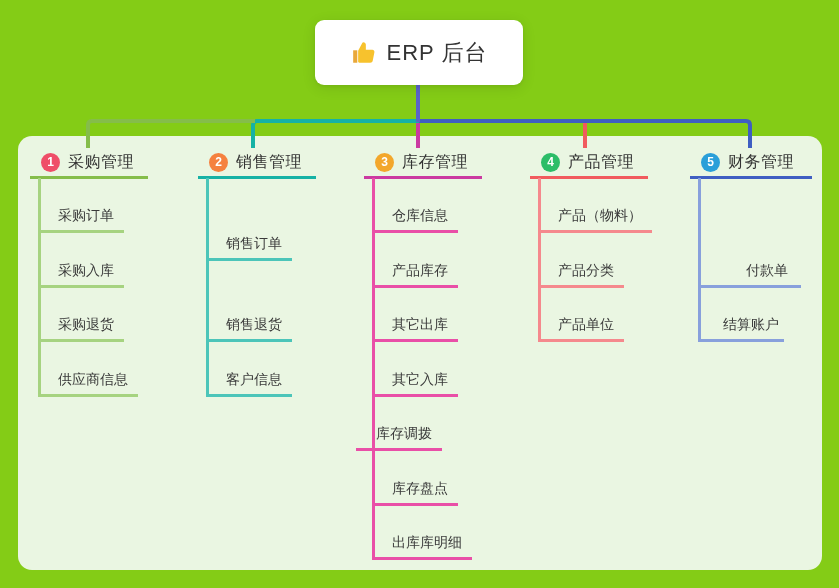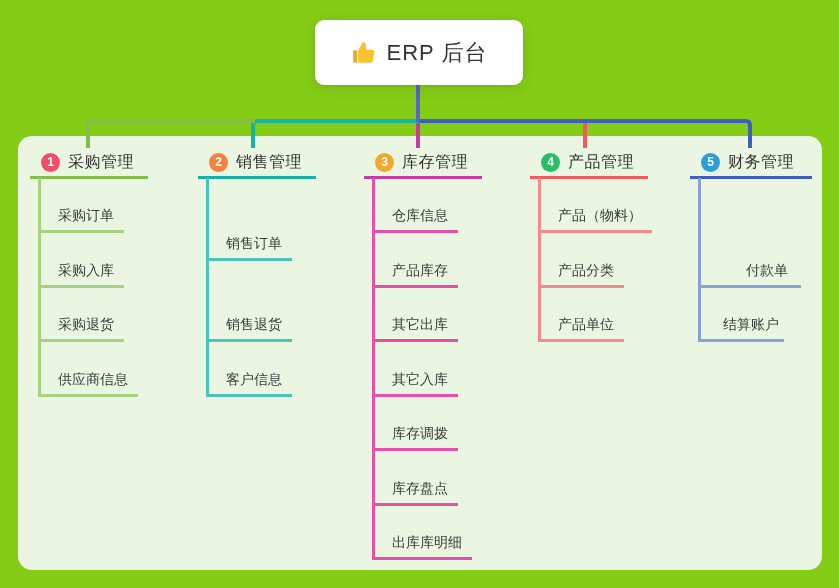--- a/index.html
+++ b/index.html
@@ -106,21 +106,21 @@
     </div>
   <div class="child" style="left: 372px; top: 261px; width: 66px; border-bottom-color: rgb(233, 79, 167);">
       <span>产品库存</span>
     </div>
   <div class="child" style="left: 372px; top: 315px; width: 66px; border-bottom-color: rgb(233, 79, 167);">
       <span>其它出库</span>
     </div>
   <div class="child" style="left: 372px; top: 370px; width: 66px; border-bottom-color: rgb(233, 79, 167);">
       <span>其它入库</span>
     </div>
-  <div class="child" style="left: 372px; top: 424px; width: 66px; border-bottom-color: rgb(233, 79, 167);">
+  <div class="child" style="left: 356px; top: 424px; width: 66px; border-bottom-color: rgb(233, 79, 167);">
       <span>库存调拨</span>
     </div>
   <div class="child" style="left: 372px; top: 479px; width: 66px; border-bottom-color: rgb(233, 79, 167);">
       <span>库存盘点</span>
     </div>
   <div class="child" style="left: 372px; top: 533px; width: 80px; border-bottom-color: rgb(233, 79, 167);">
       <span>出库库明细</span>
     </div>
 
   <div class="branch-header" style="left: 530px; width: 107px; border-bottom-color: rgb(241, 91, 94);">

